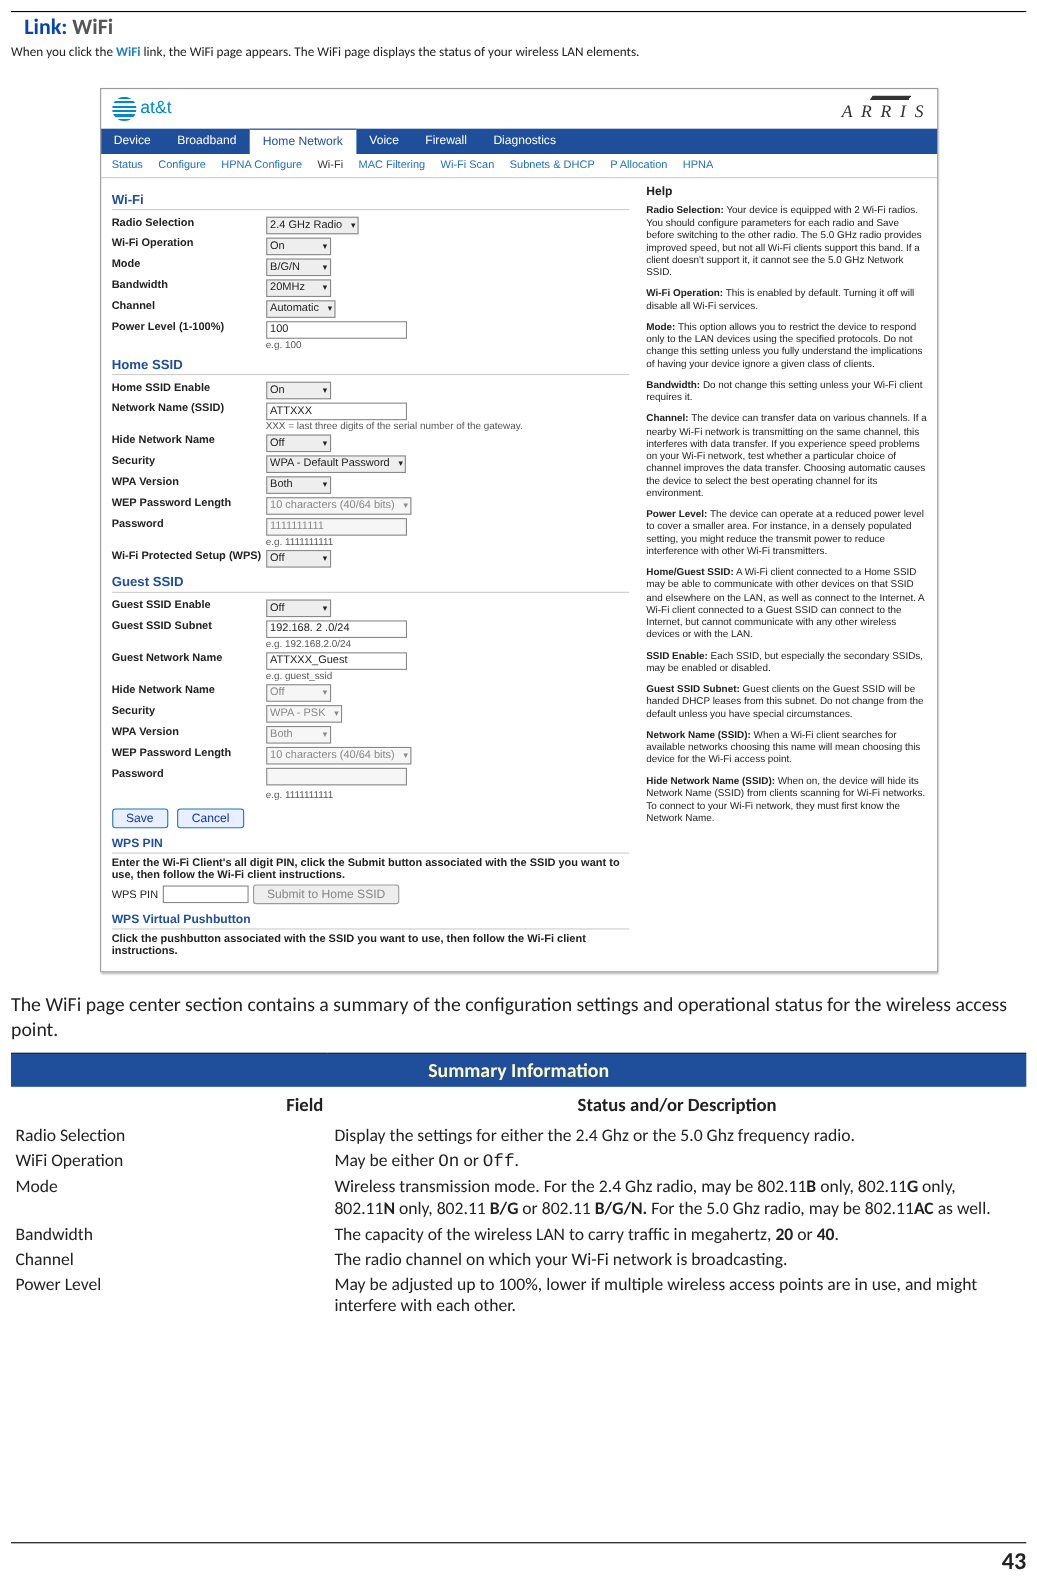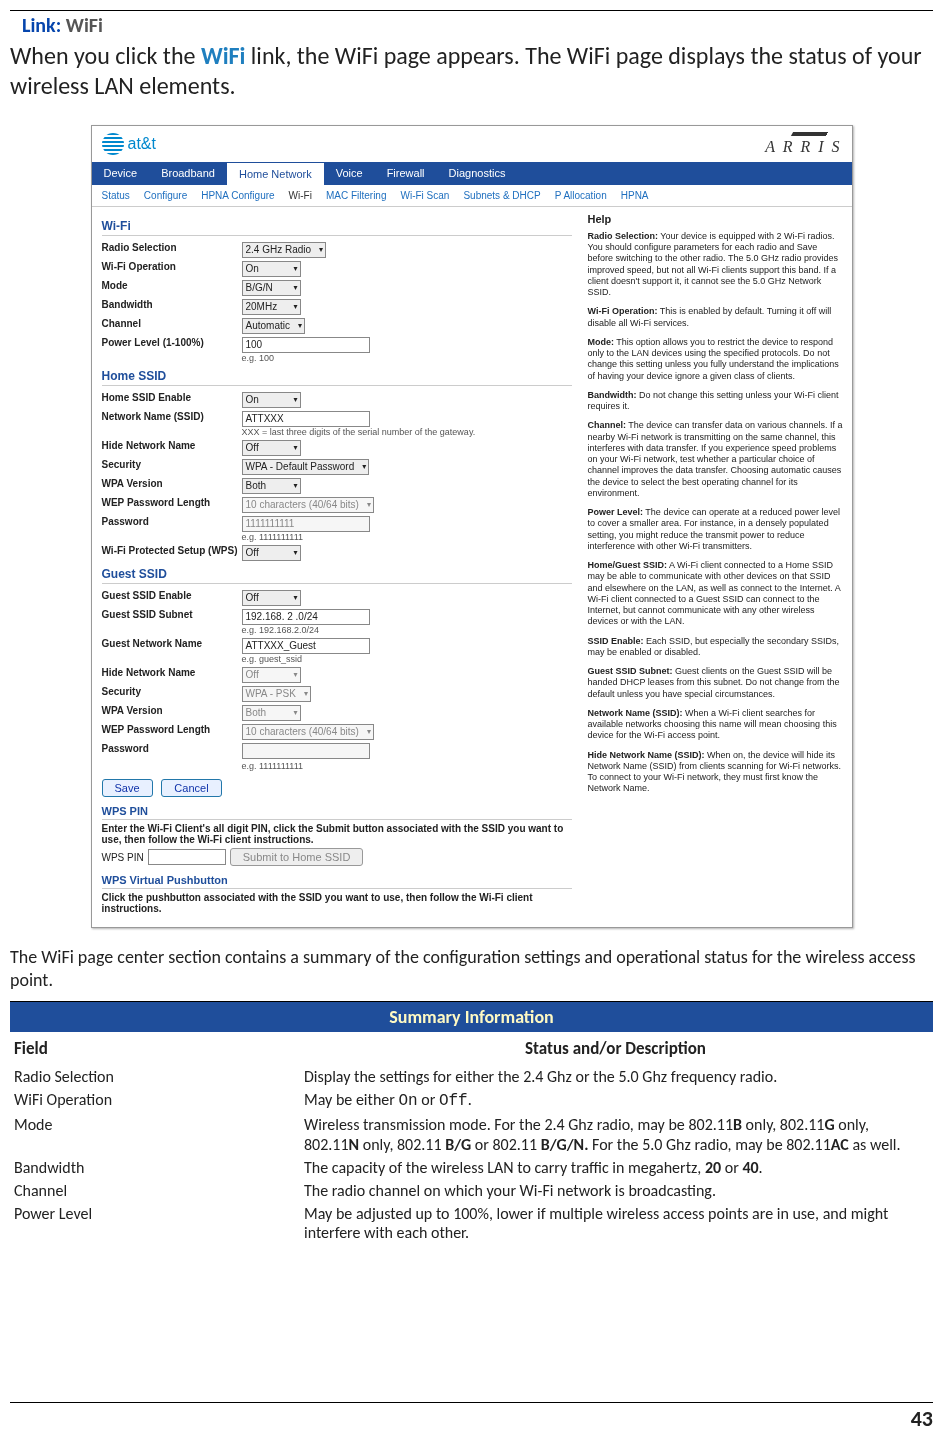--- a/index.html
+++ b/index.html
@@ -20,21 +20,21 @@
     border-top: 1px solid #000;
     margin-bottom: 2px;
   }
   .section-heading {
     font-size: 20px;
     margin: 0 0 4px 12px;
   }
   .section-heading .link-label { color: #0645AD; }
   .section-heading .link-value { color: #555; }
   .intro-para {
-    font-size: 24px;
+    font-size: 12px;
     margin: 0 0 24px 0;
     line-height: 1.25;
   }
   .wifi-link { color: #1F7FBF; font-weight: bold; }
   .screenshot-wrap {
     margin: 0 auto 18px auto;
     width: 760px;
     border: 1px solid #999;
     box-shadow: 1px 1px 2px rgba(0,0,0,0.3);
     background: #fff;
@@ -88,21 +88,21 @@
   .ss-wpsrow { display:flex; align-items:center; gap:4px; margin-top:2px;}
   .below-para { font-size:18px; margin:6px 0 10px 0; line-height:1.25; }
   .summary-table { width:100%; border-collapse:collapse; font-size:16px; }
   .summary-table thead th.banner {
     background:#1f4e9b; color:#fef9c3; text-align:center; font-weight:bold;
     padding:4px 0; font-size:18px; border-top:1.5px solid #000;
   }
   .summary-table thead th.colh {
     font-weight:bold; text-align:center; padding:6px 4px; font-size:17px;
   }
-  .summary-table thead th.colh.left { width:280px; text-align:left; }
+  .summary-table thead th.colh.left { width:280px; text-align:right; }
   .summary-table tbody td { vertical-align:top; padding:2px 6px; line-height:1.2; }
   .summary-table tbody td.f { padding-left:4px; }
   .code { font-family: "Courier New", monospace; }
   .page-footer {
     position:absolute; bottom:8px; left:10px; right:10px;
     border-top:1px solid #000; text-align:right; font-weight:bold; font-size:22px; padding-top:2px;
   }
 </style>
 </head>
 <body>

